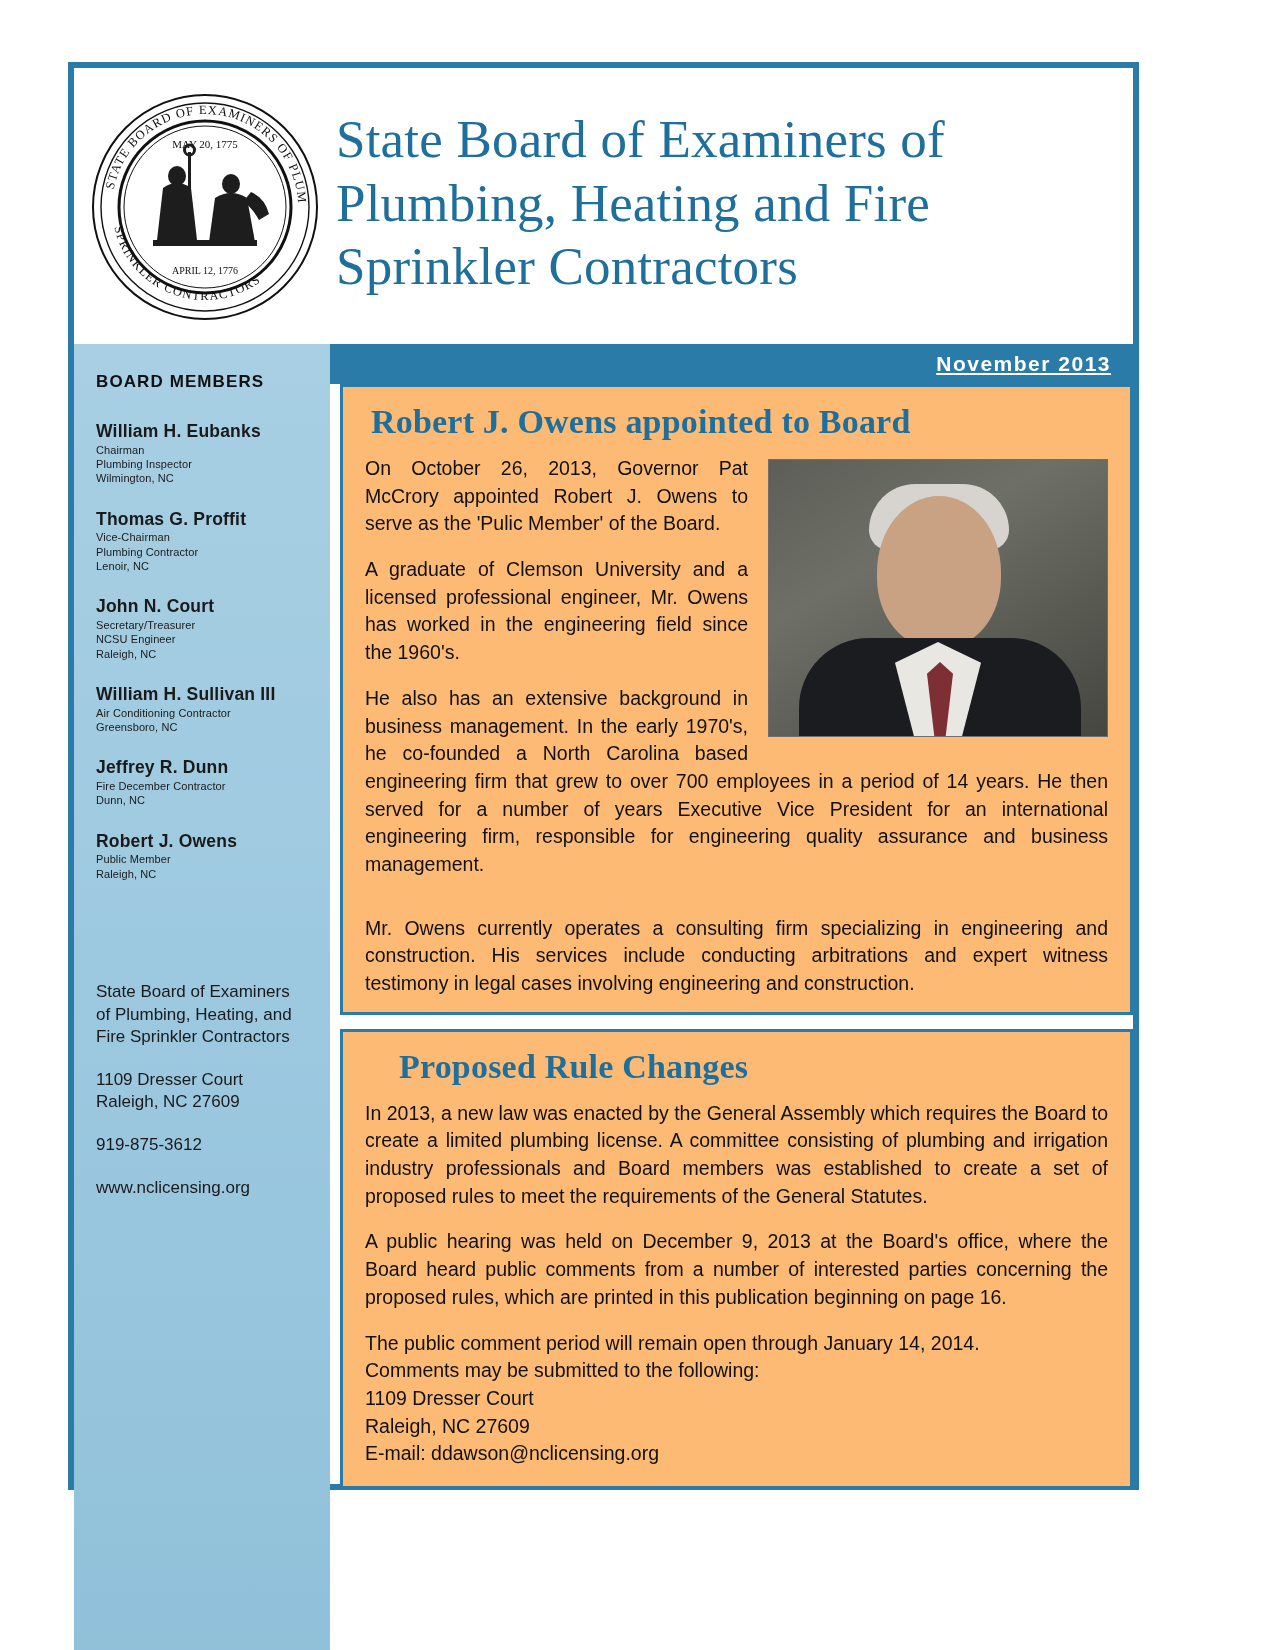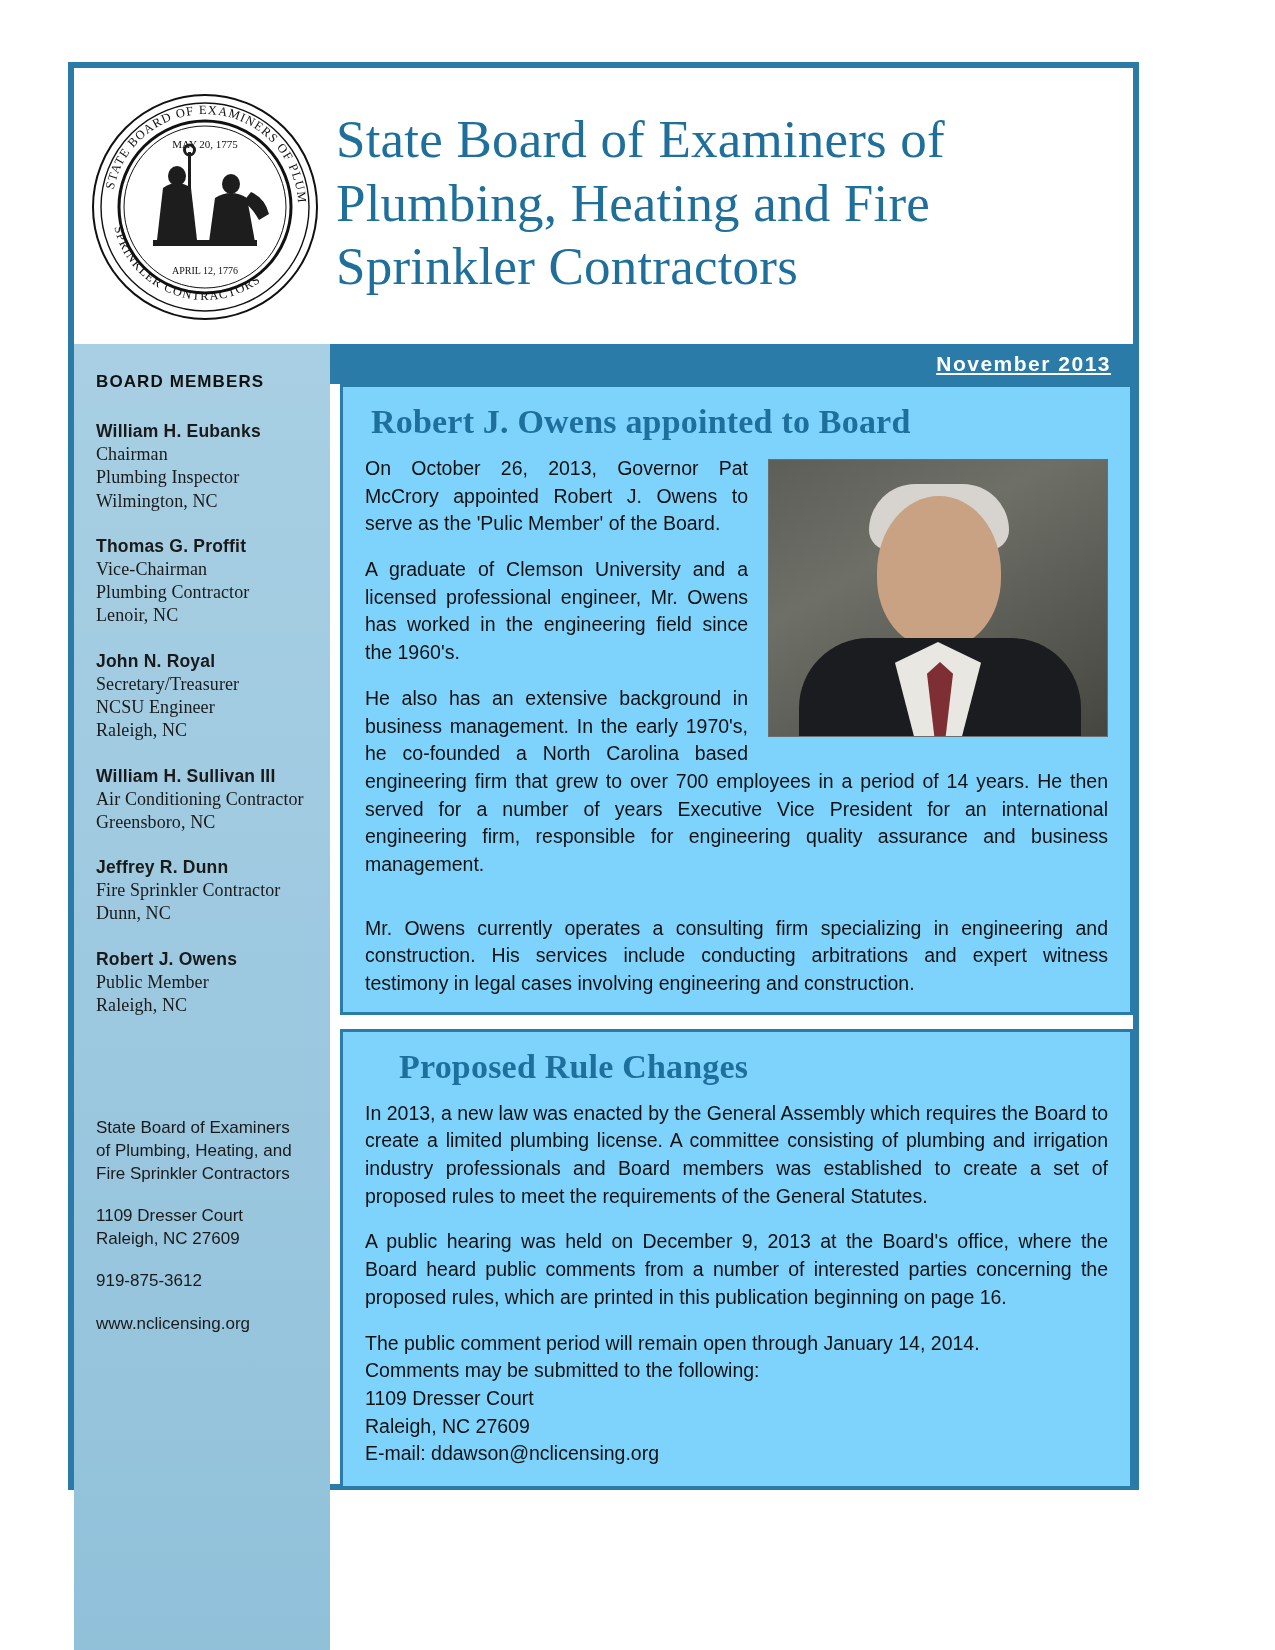--- a/index.html
+++ b/index.html
@@ -100,41 +100,40 @@
   .member {
     margin-bottom: 22px;
     line-height: 1.30;
   }
   .member .name {
     font-weight: bold;
     font-size: 17.5px;
     letter-spacing: 0.2px;
   }
   .member .line {
-    font-size: 18px;
+    font-size: 11px;
     letter-spacing: 0.1px;
-    font-family: Liberation Serif, serif;
   }
   .sidebar-address {
     margin-top: 100px;
     font-size: 17px;
     line-height: 1.33;
   }
   .sidebar-address .blk { margin-bottom: 20px; }
 
   
   .main {
     position: absolute;
     left: 340px;
     top: 384px;
     width: 793px;
   }
   .article {
     border: 3px solid #2b7ba8;
-    background: #7dd3fc;
+    background: #fdba74;
     box-sizing: border-box;
     padding: 14px 22px 18px 22px;
     margin-bottom: 14px;
   }
   .article.first { padding-bottom: 10px; }
   .article-title {
     font-family: "Liberation Serif", serif;
     font-weight: bold;
     color: #1f6f9c;
     font-size: 34px;
@@ -263,35 +262,35 @@
     </div>
 
     <div class="member">
       <div class="name">Thomas G. Proffit</div>
       <div class="line">Vice-Chairman</div>
       <div class="line">Plumbing Contractor</div>
       <div class="line">Lenoir, NC</div>
     </div>
 
     <div class="member">
-      <div class="name">John N. Royal</div>
+      <div class="name">John N. Court</div>
       <div class="line">Secretary/Treasurer</div>
       <div class="line">NCSU Engineer</div>
       <div class="line">Raleigh, NC</div>
     </div>
 
     <div class="member">
       <div class="name">William H. Sullivan III</div>
       <div class="line">Air Conditioning Contractor</div>
       <div class="line">Greensboro, NC</div>
     </div>
 
     <div class="member">
       <div class="name">Jeffrey R. Dunn</div>
-      <div class="line">Fire Sprinkler Contractor</div>
+      <div class="line">Fire December Contractor</div>
       <div class="line">Dunn, NC</div>
     </div>
 
     <div class="member">
       <div class="name">Robert J. Owens</div>
       <div class="line">Public Member</div>
       <div class="line">Raleigh, NC</div>
     </div>
 
     <div class="sidebar-address">

